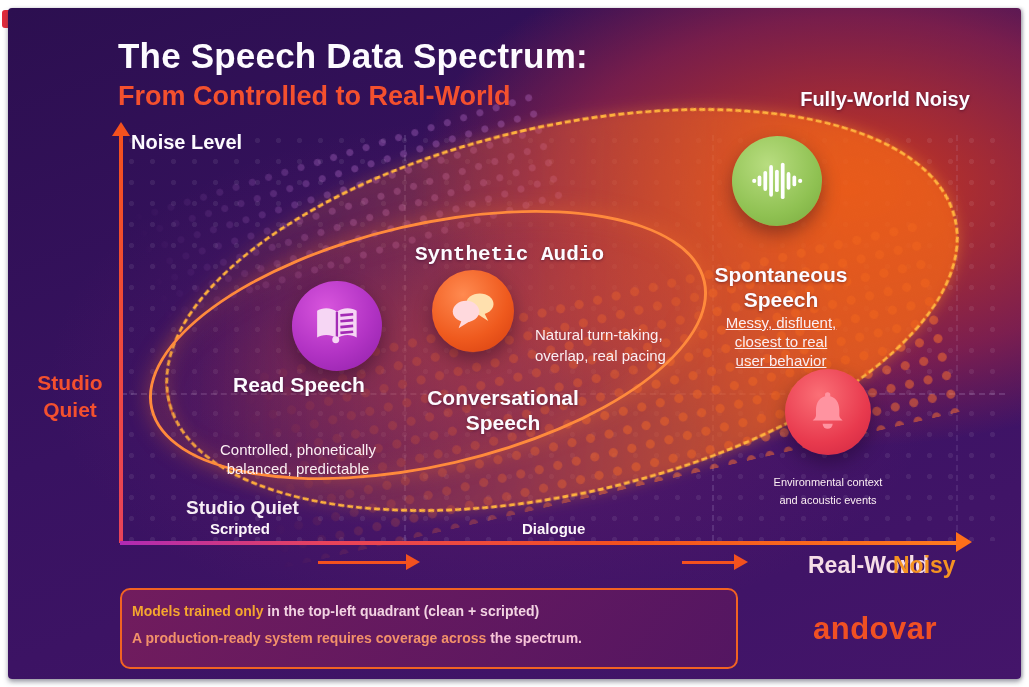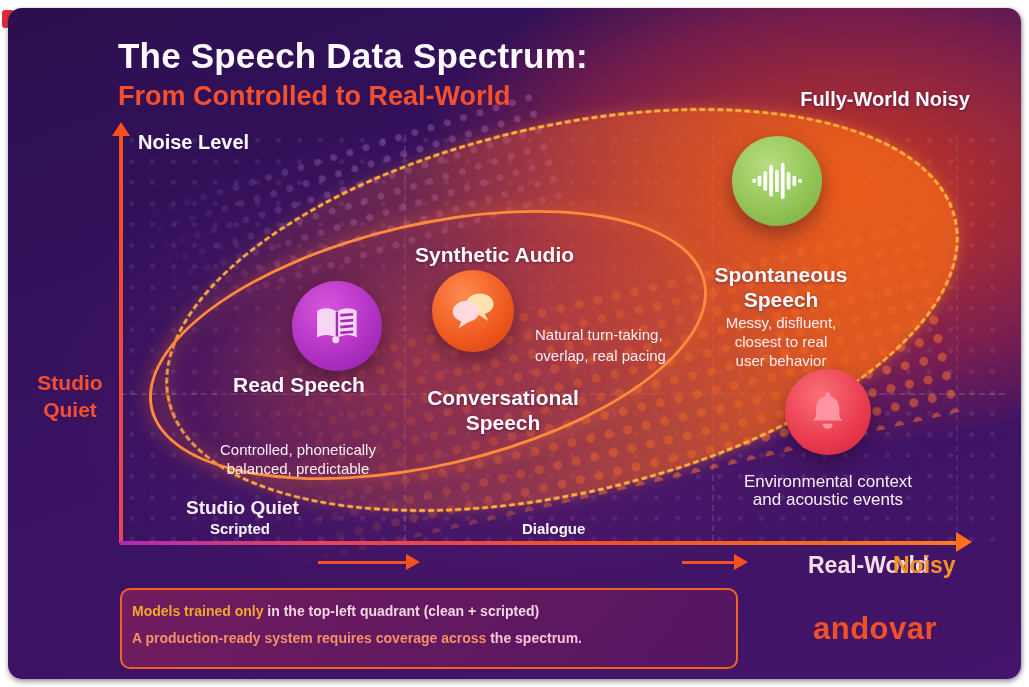--- a/index.html
+++ b/index.html
@@ -3,21 +3,21 @@
 <meta charset="utf-8">
 <style>
   * { margin:0; padding:0; box-sizing:border-box; }
   html,body { width:1029px; height:687px; background:#ffffff; font-family:"Liberation Sans", sans-serif; overflow:hidden; }
   #page { position:relative; width:1029px; height:687px; }
 
   .corner-accent { position:absolute; left:2px; top:10px; width:12px; height:18px; background:#e12a3a; border-radius:3px; z-index:0; }
 
   .card {
     position:absolute; left:8px; top:8px; width:1013px; height:671px;
-    border-radius:14px; overflow:hidden; z-index:1;
+    border-radius:4px; overflow:hidden; z-index:1;
     background:
       radial-gradient(ellipse 560px 330px at 83% 27%, rgba(214,58,24,0.92), rgba(175,40,62,0.55) 52%, rgba(95,22,92,0) 78%),
       radial-gradient(ellipse 620px 360px at 48% 55%, rgba(150,40,120,0.30), rgba(60,14,85,0) 72%),
       linear-gradient(160deg, #2c0f50 0%, #381261 45%, #44156a 100%);
     box-shadow: 0 3px 5px rgba(70,70,90,0.5), 2px 0 3px rgba(70,70,90,0.25);
   }
 
   .abs { position:absolute; }
 
   
@@ -48,21 +48,21 @@
     border:3px solid #ff8a3c; transform:rotate(-13deg); z-index:5;
     background: radial-gradient(ellipse at 60% 50%, rgba(205,70,50,0.30), rgba(120,30,90,0.12) 75%);
     box-shadow: 0 0 22px rgba(255,120,40,0.35), inset 0 0 30px rgba(255,120,40,0.18); }
 
   
   .y-axis { left:111px; top:126px; width:4px; height:409px; background:linear-gradient(to top,#e8435a,#f4511e); z-index:6; }
   .y-arrow { left:104px; top:114px; width:0; height:0; border-left:9px solid transparent; border-right:9px solid transparent; border-bottom:14px solid #f4511e; z-index:6; }
   .x-axis { left:112px; top:533px; width:838px; height:4px; background:linear-gradient(90deg,#b02ab5,#e8435a 25%,#f4511e 60%,#ff7a1f); z-index:6; }
   .x-arrow { left:948px; top:524px; width:0; height:0; border-top:10px solid transparent; border-bottom:10px solid transparent; border-left:16px solid #ff6f1a; z-index:6; }
 
-  .y-axis-label { left:130px; top:123px; font-size:20px; font-weight:800; color:#fdfbff; z-index:7; }
+  .y-axis-label { left:123px; top:123px; font-size:20px; font-weight:800; color:#fdfbff; z-index:7; }
   .side-label { left:14px; top:325px; width:96px; text-align:center; font-size:21px; font-weight:800; color:#f4502e; line-height:27px; z-index:7; }
   .quadrant-label { left:178px; top:489px; font-size:19px; font-weight:800; color:#f6ecf4; z-index:7; }
 
   .xtick { top:512px; font-size:15px; font-weight:800; color:#fdf6fa; z-index:7; }
   .xtick.scripted { left:202px; } .xtick.dialogue { left:514px; }
   .xend-main { left:800px; top:544px; font-size:23px; font-weight:800; color:#f6dde7; z-index:7; }
   .xend-accent { left:885px; top:544px; font-size:23px; font-weight:800; color:#f59322; z-index:7; }
   .tick-arrow-line { top:553px; height:3px; background:#f4511e; z-index:7; }
   .tick-arrow-head { top:546px; width:0; height:0; border-top:8px solid transparent; border-bottom:8px solid transparent; border-left:14px solid #f4511e; z-index:7; }
 
@@ -71,29 +71,29 @@
   .bubble svg { width:62%; height:62%; }
   .bubble.read { left:284px; top:273px; width:90px; height:90px; background:radial-gradient(circle at 38% 30%, #d855dd, #b233c4 55%, #8e1fa8); }
   .bubble.conv { left:424px; top:262px; width:82px; height:82px; background:radial-gradient(circle at 38% 30%, #ff8a50, #ef5a1e 58%, #d43c0e); }
   .bubble.spont { left:724px; top:128px; width:90px; height:90px; background:radial-gradient(circle at 40% 32%, #b8dd80, #8fc152 62%, #78a83d); }
   .bubble.nonspeech { left:777px; top:361px; width:86px; height:86px; background:radial-gradient(circle at 40% 30%, #fb6f76, #e83a4e 60%, #ce2440); }
 
   
   .preline { white-space:pre-line;margin-top:36px; }
   .item-title { font-size:21px; font-weight:800; color:#fdfbff; text-align:center; line-height:25px; z-index:8; text-shadow:0 1px 3px rgba(40,0,40,.45); }
   .item-desc { font-size:15px; color:#fbeef2; text-align:center; line-height:19px; z-index:8; }
-  .t-synth { left:407px; top:234px; text-align:left; }
+  .t-synth { left:407px; top:234px; text-align:left;font-family:Liberation Mono, monospace; }
   .t-read { left:201px; top:364px; width:180px; }
   .d-read { left:190px; top:396px; width:200px; }
   .t-conv { left:405px; top:341px; width:180px; }
   .d-conv { left:527px; top:280px; width:180px; text-align:left; line-height:21px; }
   .t-spont { left:683px; top:218px; width:180px; }
-  .d-spont { left:693px; top:269px; width:160px; }
+  .d-spont { left:693px; top:269px; width:160px;text-decoration:underline; }
   .t-nonspeech { left:732px; top:376px; width:180px; }
-  .d-nonspeech { left:720px; top:429px; width:200px; font-size:17px; line-height:18px; }
+  .d-nonspeech { left:720px; top:429px; width:200px; font-size:11px; line-height:18px; }
 
   
   .footnote { left:112px; top:580px; width:618px; height:81px; border:2px solid #f26322; border-radius:10px;
     background: linear-gradient(125deg, rgba(125,30,92,0.82), rgba(88,22,96,0.82));
     padding:8px 10px; z-index:8; font-size:14px; line-height:26.5px; font-weight:600; color:#f2d3e2; }
   .fn-accent { color:#f5a62f; }
   .fn-plain { color:#f2d3e2; }
   .fn-bold { font-weight:800; color:#f6c3d8; }
   .fn-salmon { color:#f2916a;margin-top:36px; }
 

